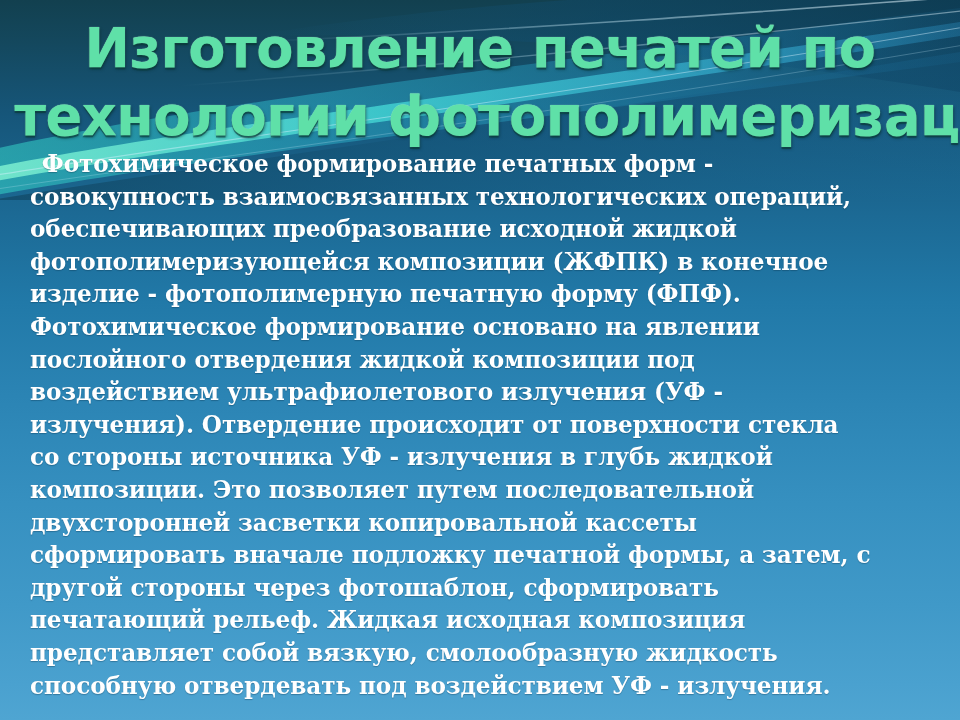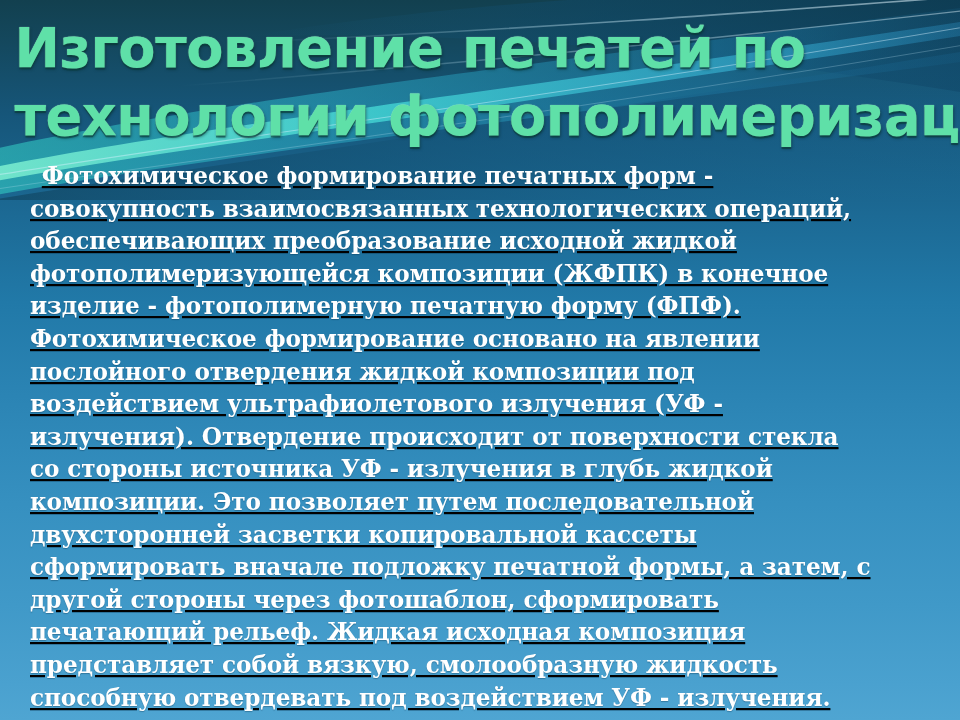--- a/index.html
+++ b/index.html
@@ -37,20 +37,21 @@
     height: 200px;
     pointer-events: none;
   }
 
   
   #title-block {
     position: absolute;
     left: 0;
     top: 14px;
     width: 960px;
+    text-align: center;
     z-index: 5;
   }
   .title-line {
     font-family: "DejaVu Sans", "Liberation Sans", sans-serif;
     font-weight: 700;
     font-size: 56px;
     line-height: 68px;
     letter-spacing: -0.5px;
     color: #5fe0a8;
     white-space: nowrap;
@@ -59,24 +60,23 @@
       1px 2px 3px rgba(4,40,40,0.55),
       0 0 1px rgba(190,255,225,0.9);
     transform: scaleX(0.97);
     transform-origin: 50% 50%;
   }
 
   
   #body-block {
     position: absolute;
     left: 30px;
-    top: 160px;
+    top: 148px;
     width: 900px;
     z-index: 5;
-    text-decoration: underline;
   }
   .body-line {
     font-family: "DejaVu Serif", "Liberation Serif", serif;
     font-weight: 700;
     font-size: 23.5px;
     line-height: 32.6px;
     color: #ffffff;
     white-space: nowrap;
     letter-spacing: -0.1px;
     text-shadow: 0 1px 1px rgba(10,50,75,0.35);

